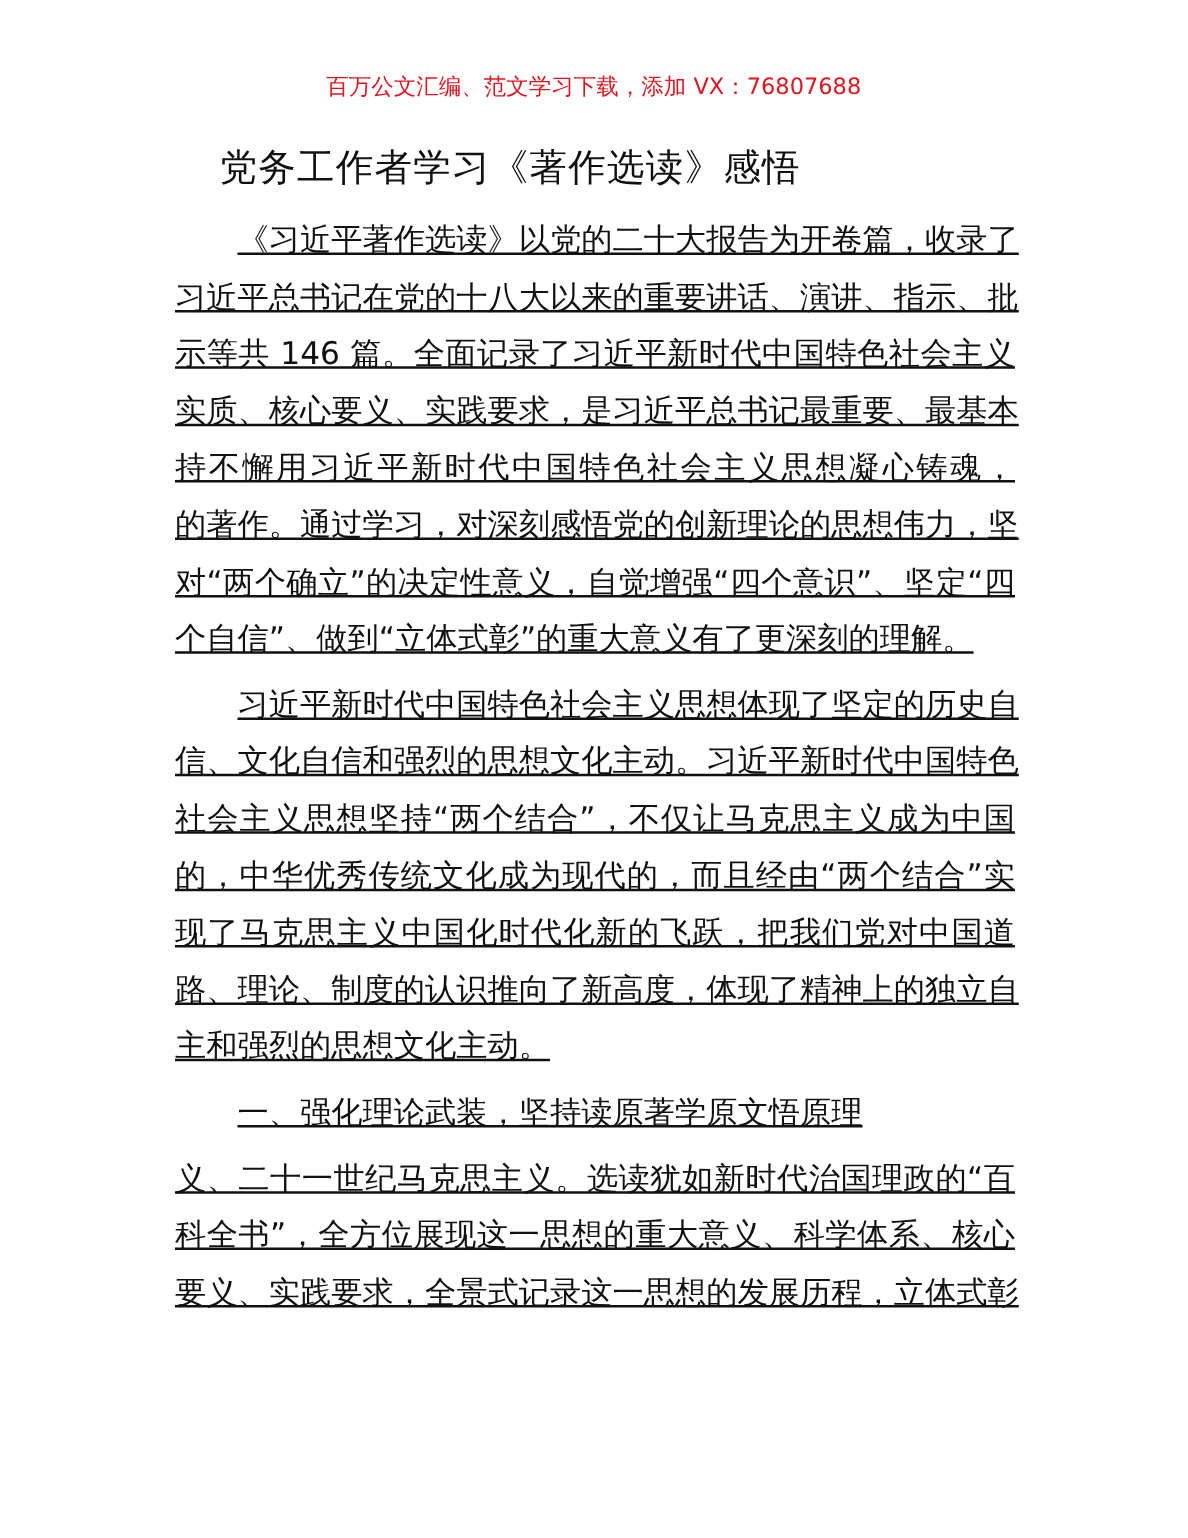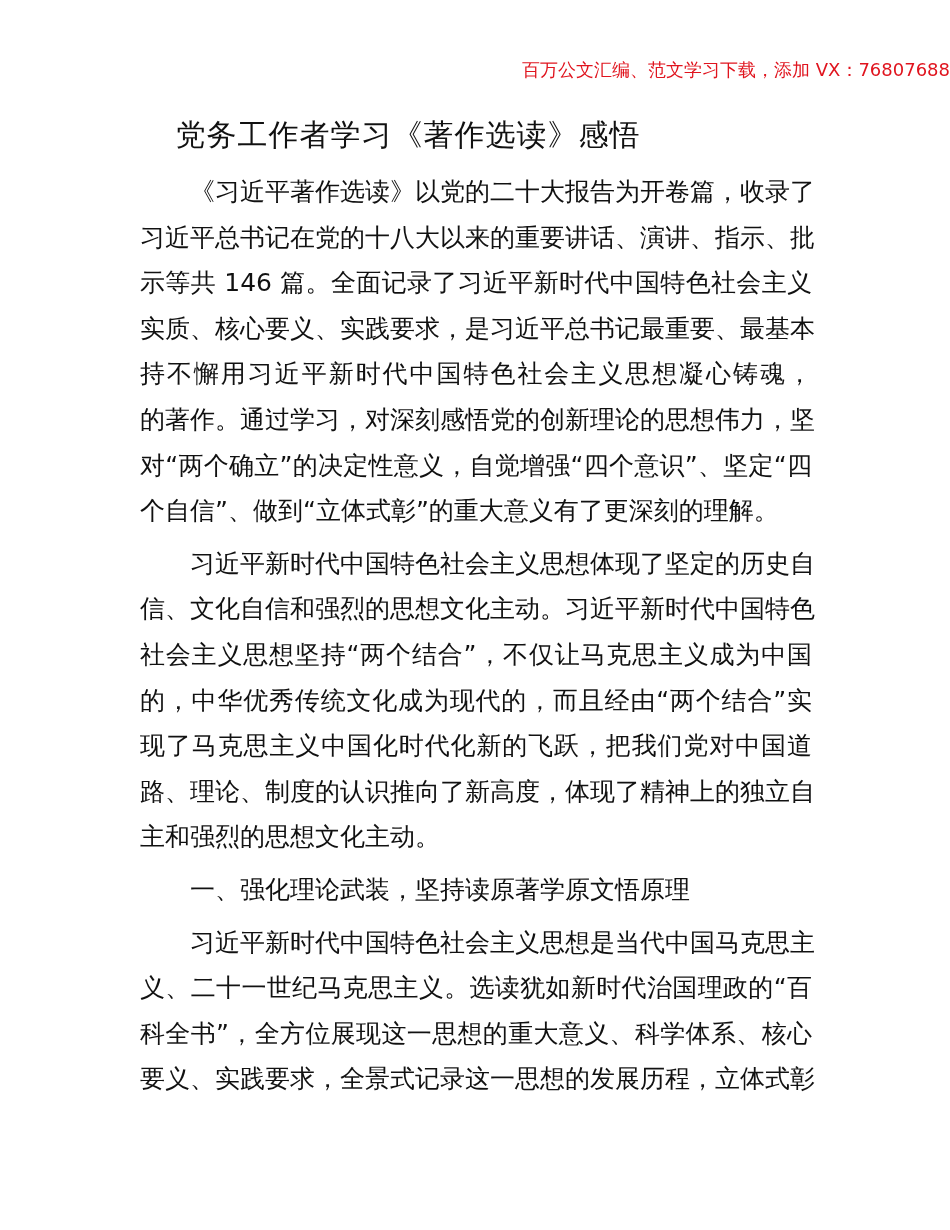--- a/index.html
+++ b/index.html
@@ -1,24 +1,24 @@
 <!DOCTYPE html>
 <html><head>
 <meta charset="utf-8">
 <style>
   html, body { margin: 0; padding: 0; background: #ffffff; }
   body { width: 950px; height: 1230px; position: relative; overflow: hidden;
          font-family: "DejaVu Sans", "Liberation Sans", sans-serif; color: #111111; }
-  .header { position: absolute; top: 56px; left: 0; width: 950px; text-align: right;
+  .header { position: absolute; top: 56px; left: 0; width: 950px; text-align: center;
             font-size: 18px; color: #e0141e; line-height: 28px; }
   .title { position: absolute; top: 113px; left: 0; width: 816px; text-align: center;
            font-size: 30px; line-height: 44px; color: #111111; letter-spacing: 1px; }
   .body { position: absolute; top: 169px; left: 140px; width: 672px; }
   .line { display: block; height: 45.6px; line-height: 45.6px; font-size: 25px;
-          white-space: nowrap; text-align: justify; text-align-last: justify; }
+          white-space: nowrap; text-align: justify; text-align-last: justify; text-decoration: underline; }
   .line.last { text-align-last: left; }
   .line.indent { padding-left: 50px; }
   .gap { height: 7px; }
 </style>
 </head>
 <body>
 
 <div class="header">百万公文汇编、范文学习下载，添加 VX：76807688</div>
 
 <div class="title">党务工作者学习《著作选读》感悟</div>
@@ -50,19 +50,18 @@
 
   <div class="gap"></div>
 
   <div class="paragraph">
     <span class="line indent last">一、强化理论武装，坚持读原著学原文悟原理</span>
   </div>
 
   <div class="gap"></div>
 
   <div class="paragraph">
-    <span class="line indent">习近平新时代中国特色社会主义思想是当代中国马克思主</span>
     <span class="line">义、二十一世纪马克思主义。选读犹如新时代治国理政的“百</span>
     <span class="line">科全书”，全方位展现这一思想的重大意义、科学体系、核心</span>
     <span class="line">要义、实践要求，全景式记录这一思想的发展历程，立体式彰</span>
   </div>
 
 </div>
 
 </body></html>

